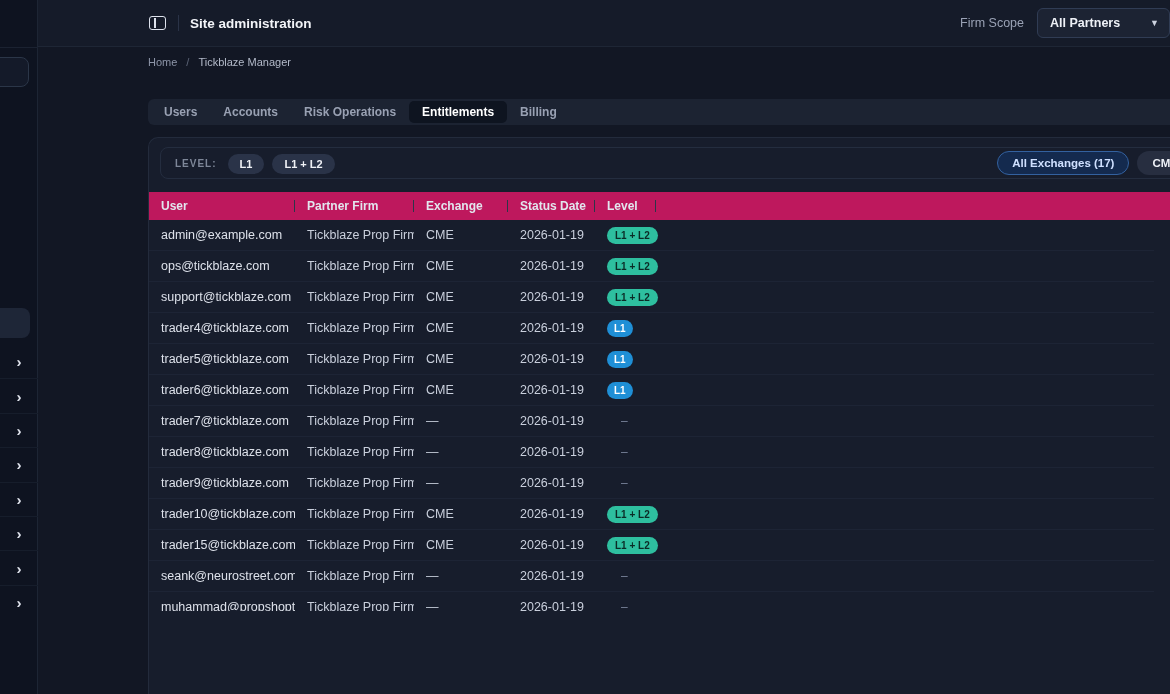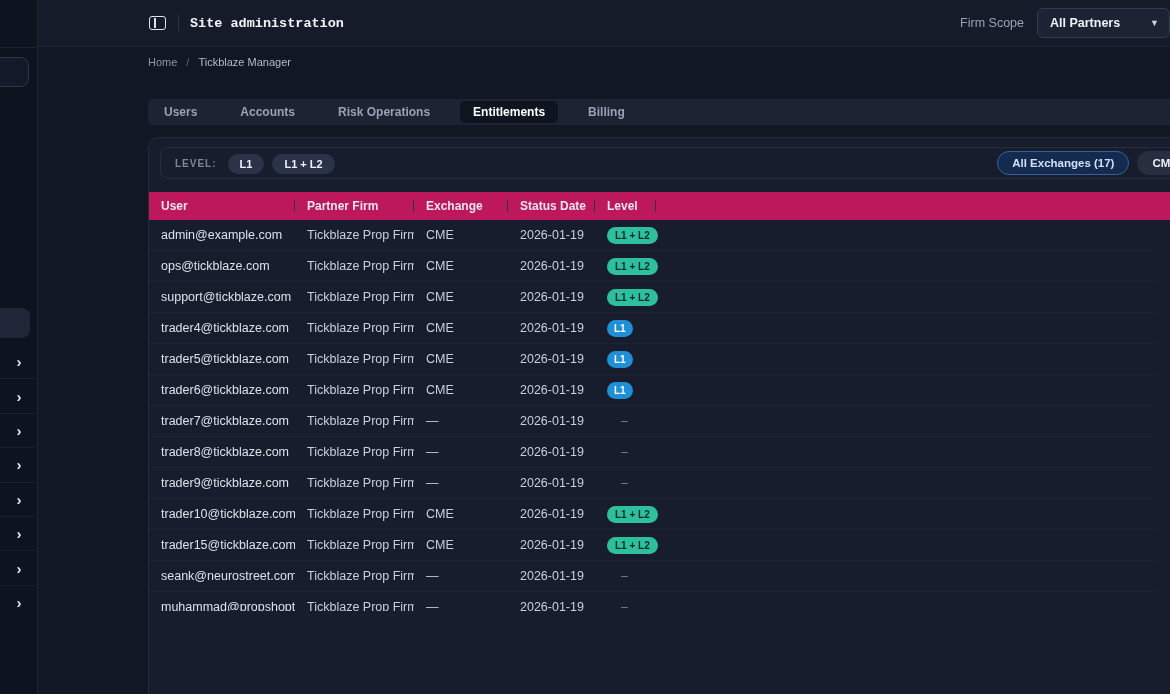--- a/index.html
+++ b/index.html
@@ -24,33 +24,33 @@
   .active-stub{position:absolute;top:308px;left:-10px;width:40px;height:30px;border-radius:8px;background:#1e2637;}
   .nav-stubs{position:absolute;top:344px;left:0;width:38px;}
   .nav-stub{height:34.4px;display:flex;align-items:center;justify-content:center;border-top:1px solid #161d2b;}
   .nav-stub:first-child{border-top:none;}
   .chev{color:#dfe3ec;font-size:15px;font-weight:bold;line-height:1;}
   
   .topbar{position:absolute;left:38px;top:0;width:1132px;height:47px;background:#151b29;border-bottom:1px solid #1e2635;display:flex;align-items:center;}
   .panel-icon{position:relative;width:17px;height:14px;border:1.5px solid #dde2ec;border-radius:3px;margin-left:111px;flex:none;}
   .panel-icon::after{content:'';position:absolute;left:4px;top:1px;bottom:1px;width:1.5px;background:#dde2ec;}
   .topbar-divider{width:1px;height:16px;background:#2a3347;margin:0 11px 0 12px;}
-  .app-title{font-size:13.5px;font-weight:700;color:#f2f4f8;font-family:Liberation Mono, monospace;}
+  .app-title{font-size:13.5px;font-weight:700;color:#f2f4f8;}
   .topbar-right{margin-left:auto;display:flex;align-items:center;gap:13px;}
   .firm-scope-label{font-size:12.5px;color:#9aa2b5;}
   .firm-scope-select{height:30px;min-width:133px;border:1px solid #303c54;border-radius:6px;background:#1c2333;display:flex;align-items:center;justify-content:space-between;padding:0 10px 0 12px;gap:27px;}
   .firm-scope-value{font-size:12.5px;font-weight:700;color:#eef1f7;white-space:nowrap;}
   .dd-chevron{font-size:9px;color:#cdd3e0;}
   
   .breadcrumb{position:absolute;left:148px;top:48px;height:28px;display:flex;align-items:center;gap:9px;font-size:11px;}
   .crumb-home{color:#8d95a8;cursor:pointer;}
   .crumb-sep{color:#5d6578;}
   .crumb-current{color:#b3bac9;}
   
-  .tabbar{position:absolute;left:148px;top:99px;width:1022px;height:26px;background:#1c2332;border-radius:6px 0 0 6px;display:flex;align-items:center;padding-left:3px;gap:17px;}
+  .tabbar{position:absolute;left:148px;top:99px;width:1022px;height:26px;background:#1c2332;border-radius:6px 0 0 6px;display:flex;align-items:center;padding-left:3px;gap:0;}
   .tab{height:22px;padding:0 13px;border:none;border-radius:5px;background:transparent;font-family:inherit;font-size:12px;font-weight:600;color:#99a1b3;cursor:pointer;}
   .tab.active{background:#0e1420;color:#ffffff;font-weight:700;}
   
   .card{position:absolute;left:148px;top:137px;width:1022px;height:642px;background:#171d2c;border:1px solid #232b3c;border-right:none;border-radius:10px 0 0 10px;}
   
   .filterbar{position:absolute;left:11px;right:-40px;top:9px;height:32px;border:1px solid #242d3f;border-radius:8px;display:flex;align-items:center;padding:0 8px 0 14px;}
   .level-label{font-size:10px;font-weight:600;letter-spacing:1px;color:#7e8798;margin-right:11px;}
   .chip{background:#2a3348;color:#f0f2f7;font-size:11px;font-weight:700;padding:4px 12px;border-radius:999px;margin-right:8px;cursor:pointer;}
   .xfilters{margin-left:auto;display:flex;align-items:center;gap:8px;padding-right:8px;}
   .xbtn{font-family:inherit;font-size:11.5px;font-weight:700;padding:5px 14px;border-radius:999px;border:1px solid transparent;background:#272e40;color:#eef1f7;white-space:nowrap;cursor:pointer;}

